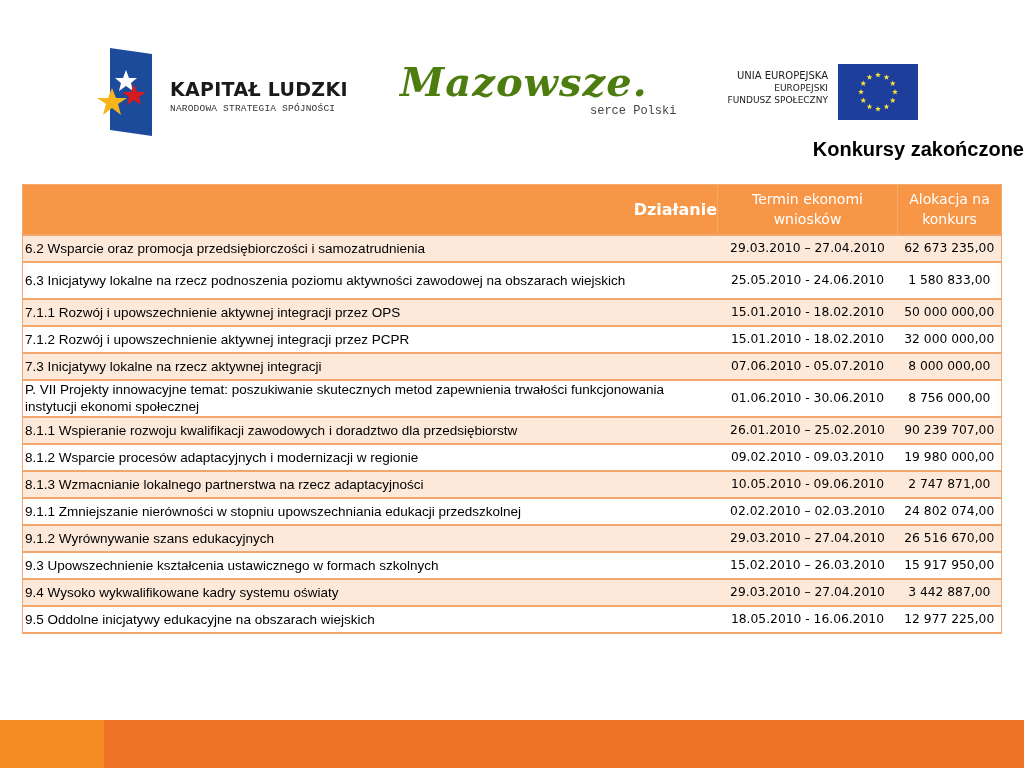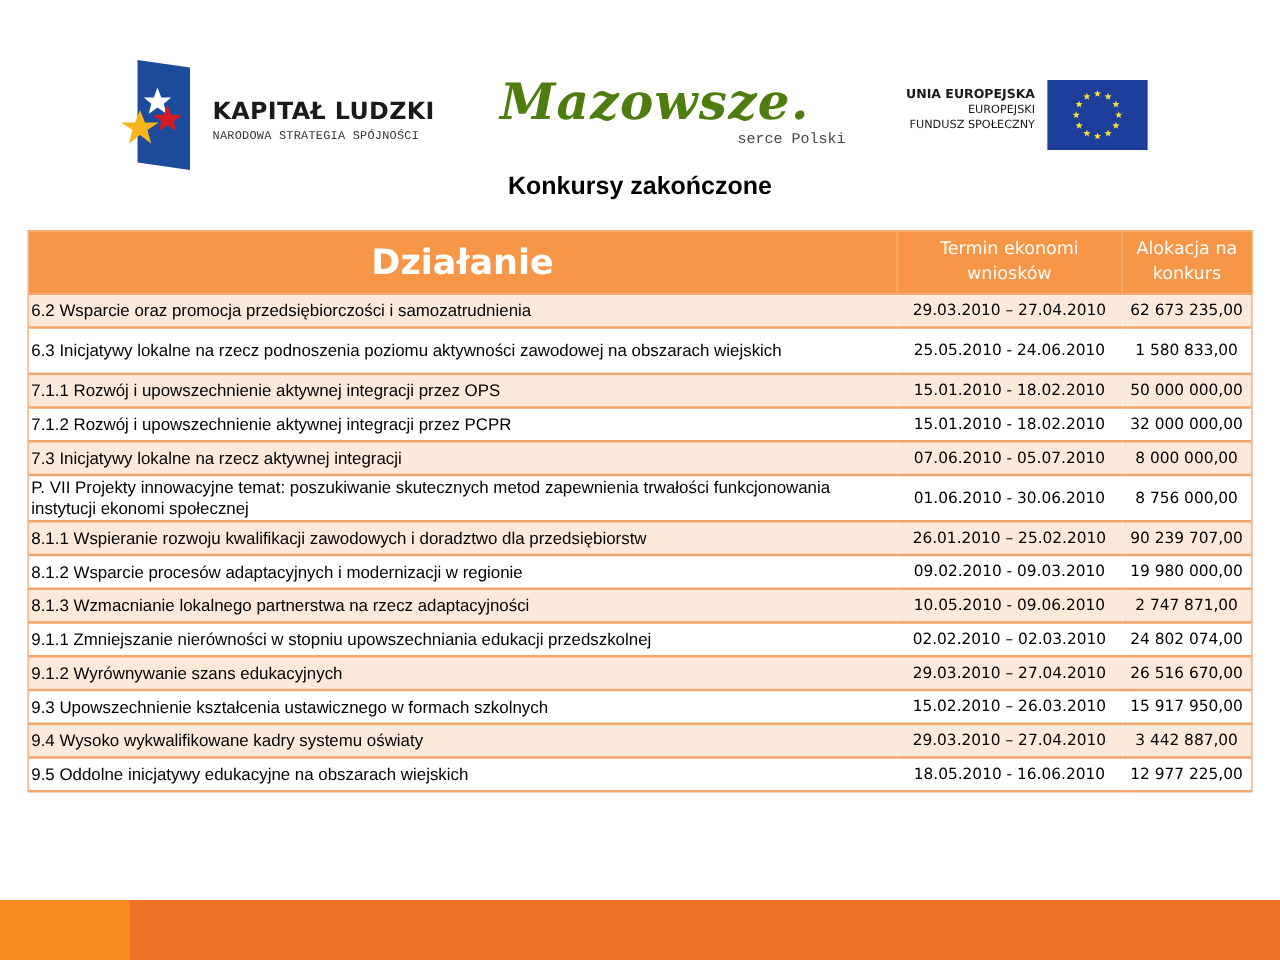--- a/index.html
+++ b/index.html
@@ -12,28 +12,28 @@
   .kl-emblem { position: absolute; left: 0; top: 0; width: 56px; height: 88px; }
   .kl-text { position: absolute; left: 74px; top: 30px; }
   .kl-title { font-family: "DejaVu Sans", sans-serif; font-size: 19px; font-weight: bold; color: #1a1a1a; letter-spacing: 0.3px; white-space: nowrap; }
   .kl-sub { font-family: Liberation Mono, monospace; font-size: 9.5px; color: #333; letter-spacing: 0.2px; margin-top: 3px; white-space: nowrap; }
 
   .maz-logo { position: absolute; left: 400px; top: 58px; width: 280px; height: 64px; }
   .maz-word { position: absolute; left: 0; top: 0; font-family: "DejaVu Serif", serif; font-style: italic; font-weight: bold; font-size: 40px; color: #4d7c0f; letter-spacing: 1px; white-space: nowrap; line-height: 48px; }
   .maz-sub { position: absolute; left: 190px; top: 46px; font-family: Liberation Mono, monospace; font-size: 12px; color: #444; white-space: nowrap; }
 
   .eu-text { position: absolute; left: 716px; top: 70px; width: 112px; text-align: right; font-family: "DejaVu Sans", sans-serif; font-size: 9px; color: #1a1a1a; line-height: 12px; white-space: nowrap; }
-  .eu-text .eu-strong { font-weight: bold; font-size: 10px; }
+  .eu-text .eu-strong { font-weight: normal; font-size: 10px; }
   .eu-flag { position: absolute; left: 838px; top: 64px; width: 80px; height: 56px; background: #1d3e9a; }
 
-  .page-title { position: absolute; left: 0; width: 1024px; top: 138px; text-align: center; font-family: "Liberation Sans", sans-serif; font-weight: bold; font-size: 20px; color: #000; }
+  .page-title { position: absolute; left: 0; width: 1024px; top: 138px; text-align: right; font-family: "Liberation Sans", sans-serif; font-weight: bold; font-size: 20px; color: #000; }
 
   table.grid { position: absolute; left: 22px; top: 184px; width: 979px; border-collapse: collapse; table-layout: fixed; }
   table.grid th { background: #f79646; color: #ffffff; font-family: "DejaVu Sans", sans-serif; font-weight: bold; border: 1px solid #f7a96a; text-align: center; height: 50px; }
-  table.grid th.th-main { font-size: 28px; }
+  table.grid th.th-main { font-size: 16px; text-align: right; }
   table.grid th.th-small { font-size: 14px; line-height: 20px; font-weight: normal; }
   table.grid td { border-top: 2px solid #f2a56c; border-bottom: 2px solid #f2a56c; font-size: 13.5px; vertical-align: middle; padding: 0 2px; line-height: 17px; }
   table.grid td.col-action { font-family: "Liberation Sans", sans-serif; text-align: left; padding-left: 2px; }
   table.grid td.col-date, table.grid td.col-amount { font-family: "DejaVu Sans", sans-serif; font-size: 12.3px; text-align: center; white-space: nowrap; }
   table.grid tr.odd td { background: #fde9d9; }
   table.grid tr.even td { background: #ffffff; }
   table.grid tr td:first-child { border-left: 1px solid #f2a56c; }
   table.grid tr td:last-child { border-right: 1px solid #f2a56c; }
   tr.r1 td { height: 27px; }
   tr.r2 td { height: 37px; }

